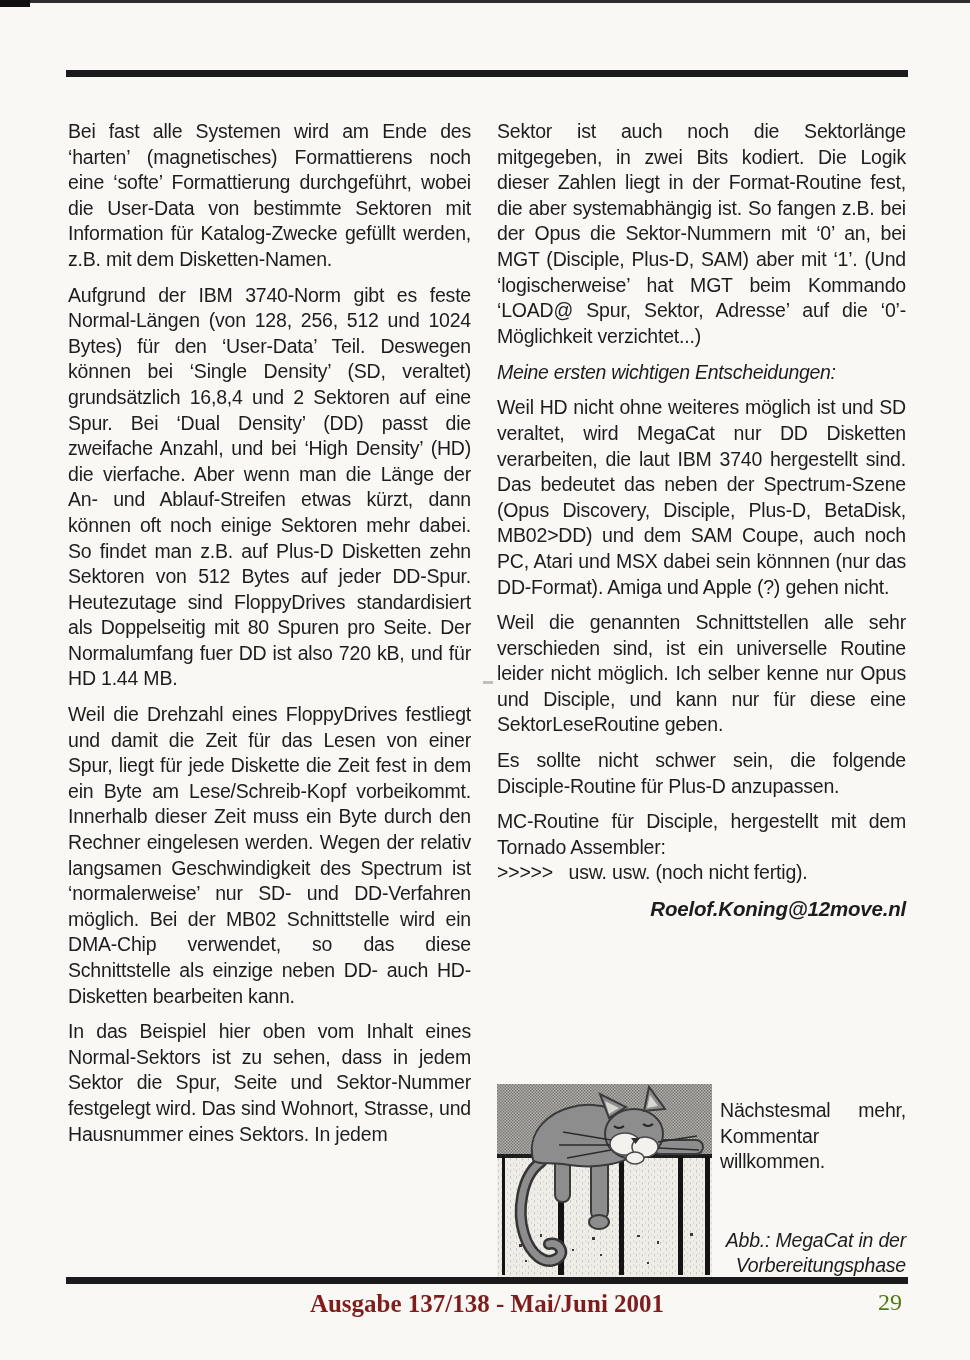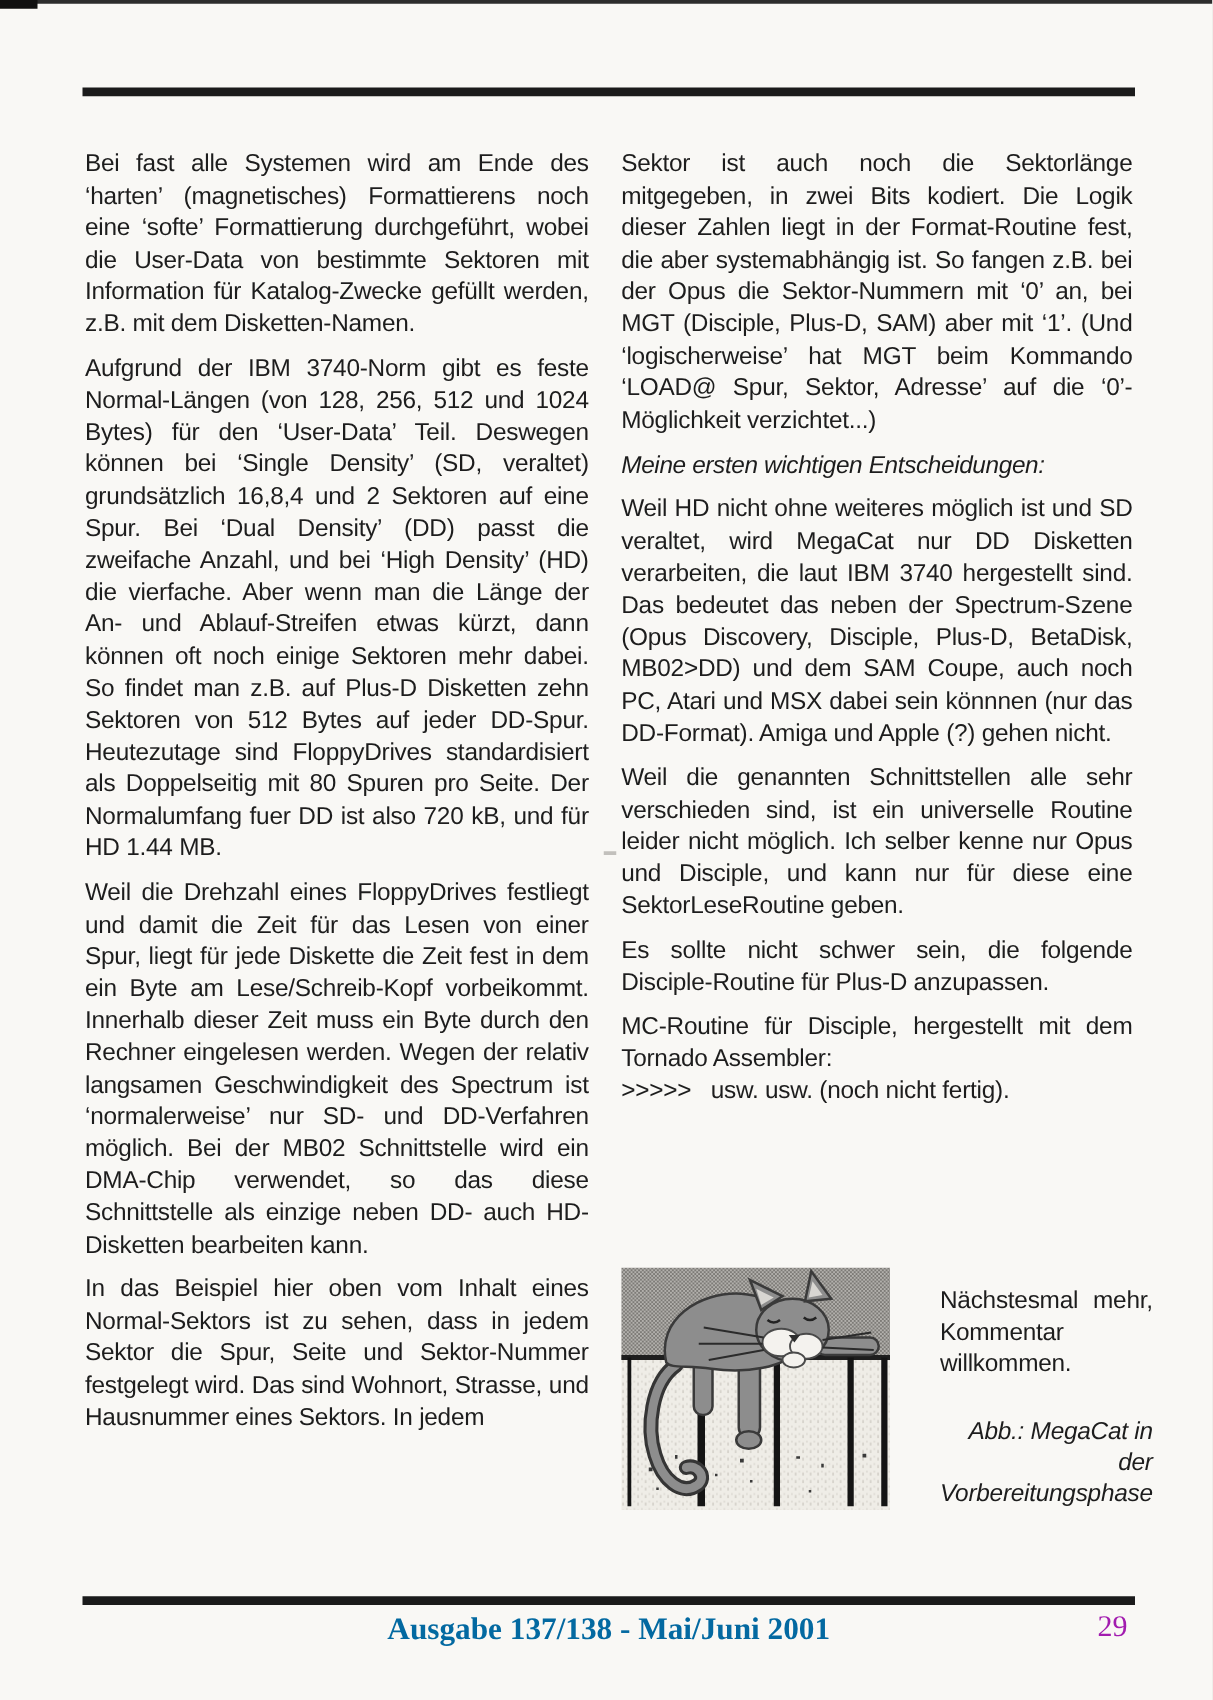--- a/index.html
+++ b/index.html
@@ -24,36 +24,36 @@
     margin:3px 0 10px 0; font-size:19.5px; line-height:26px;
     font-weight:normal; font-style:italic; white-space:nowrap; letter-spacing:-0.3px;
   }
   .mc-intro  { margin-bottom:0 !important; }
   .mc-status { text-align:left !important; white-space:pre-wrap; margin:0 0 10px 0 !important; }
   .email-line {
     text-align:right !important; font-weight:bold; font-style:italic;
     font-size:20.5px; margin:2px 0 0 0 !important; letter-spacing:-0.2px;
   }
 
-  .figure { position:absolute; left:497px; top:1014px; width:409px; height:194px; display:flex;gap:32px; }
+  .figure { position:absolute; left:497px; top:1084px; width:409px; height:194px; display:flex; }
   .figure svg { flex:none; display:block; }
   .fig-side {
     flex:1; display:flex; flex-direction:column; margin-left:8px;
     font-size:19.5px; line-height:25.6px; letter-spacing:-0.2px;
   }
   .fig-side-text { margin:14px 0 0 0; text-align:justify; }
   .fig-caption  { margin:auto 0 0 0; font-style:italic; text-align:right; line-height:25px; }
 
   .footer-issue {
     position:absolute; top:1290px; left:66px; width:842px; text-align:center;
-    font-family:"Liberation Serif", serif; font-weight:bold; font-size:25px; color:#0369a1;
+    font-family:"Liberation Serif", serif; font-weight:bold; font-size:25px; color:#7f1d1d;
   }
   .footer-page {
     position:absolute; top:1289px; left:878px;
-    font-family:"Liberation Serif", serif; font-size:24px; color:#a21caf;
+    font-family:"Liberation Serif", serif; font-size:24px; color:#4d7c0f;
   }
 </style>
 </head>
 <body>
 
 <div class="page">
 
   <div class="scan-top-line"></div>
   <div class="scan-corner-blob"></div>
   <div class="scan-dash"></div>
@@ -68,20 +68,21 @@
   </div>
 
   <div class="col col-right">
     <p>Sektor ist auch noch die Sektorlänge mitgegeben, in zwei Bits kodiert. Die Logik dieser Zahlen liegt in der Format-Routine fest, die aber systemabhängig ist. So fangen z.B. bei der Opus die Sektor-Nummern mit ‘0’ an, bei MGT (Disciple, Plus-D, SAM) aber mit ‘1’. (Und ‘logischerweise’ hat MGT beim Kommando ‘LOAD@ Spur, Sektor, Adresse’ auf die ‘0’-Möglichkeit verzichtet...)</p>
     <h3 class="section-heading">Meine ersten wichtigen Entscheidungen:</h3>
     <p>Weil HD nicht ohne weiteres möglich ist und SD veraltet, wird MegaCat nur DD Disketten verarbeiten, die laut IBM 3740 hergestellt sind. Das bedeutet das neben der Spectrum-Szene (Opus Discovery, Disciple, Plus-D, BetaDisk, MB02&gt;DD) und dem SAM Coupe, auch noch PC, Atari und MSX dabei sein könnnen (nur das DD-Format). Amiga und Apple (?) gehen nicht.</p>
     <p>Weil die genannten Schnittstellen alle sehr verschieden sind, ist ein universelle Routine leider nicht möglich. Ich selber kenne nur Opus und Disciple, und kann nur für diese eine SektorLeseRoutine geben.</p>
     <p>Es sollte nicht schwer sein, die folgende Disciple-Routine für Plus-D anzupassen.</p>
     <p class="mc-intro">MC-Routine für Disciple, hergestellt mit dem Tornado Assembler:</p>
     <p class="mc-status">&gt;&gt;&gt;&gt;&gt;   usw. usw. (noch nicht fertig).</p>
+    <p class="email-line">Roelof.Koning@12move.nl</p>
   </div>
 
   <div class="figure">
     <svg width="215" height="194" viewBox="0 0 215 194" aria-label="MegaCat">
       <defs>
         <pattern id="dth" width="3" height="3" patternUnits="userSpaceOnUse">
           <rect width="3" height="3" fill="#b2b0ac"></rect>
           <rect width="1.5" height="1.5" fill="#7d7b77"></rect>
           <rect x="1.5" y="1.5" width="1.5" height="1.5" fill="#7d7b77"></rect>
         </pattern>

